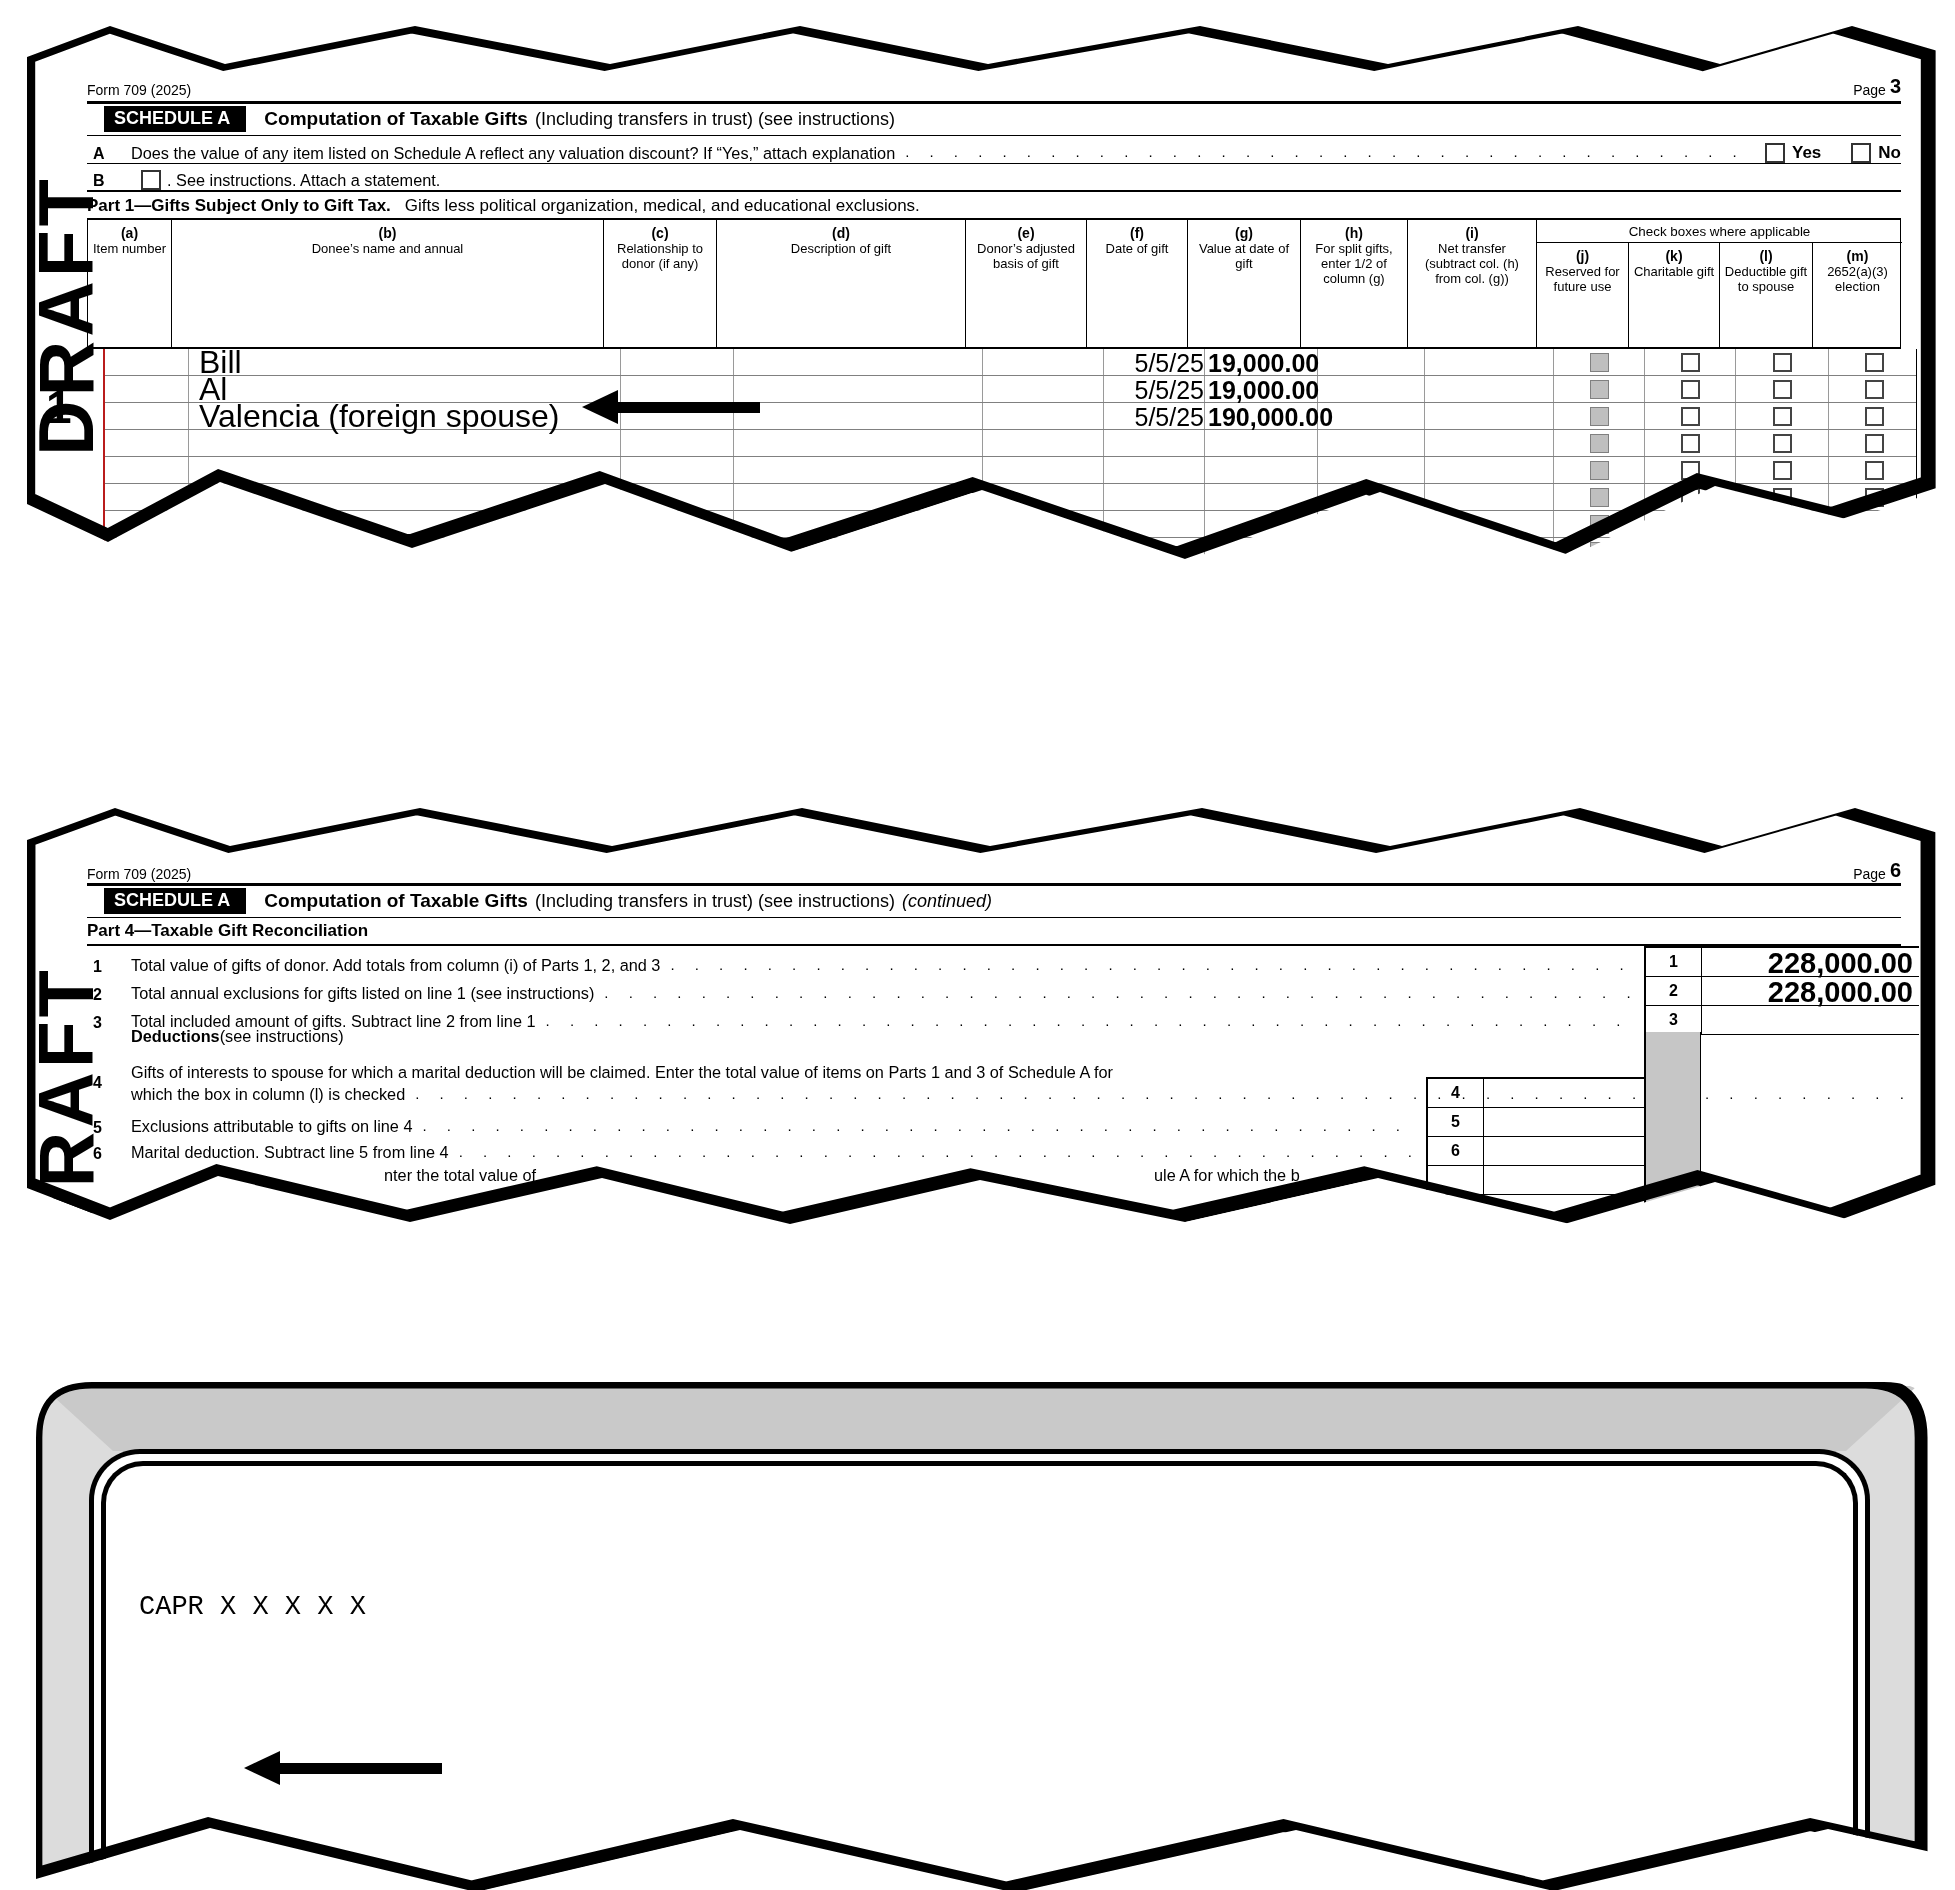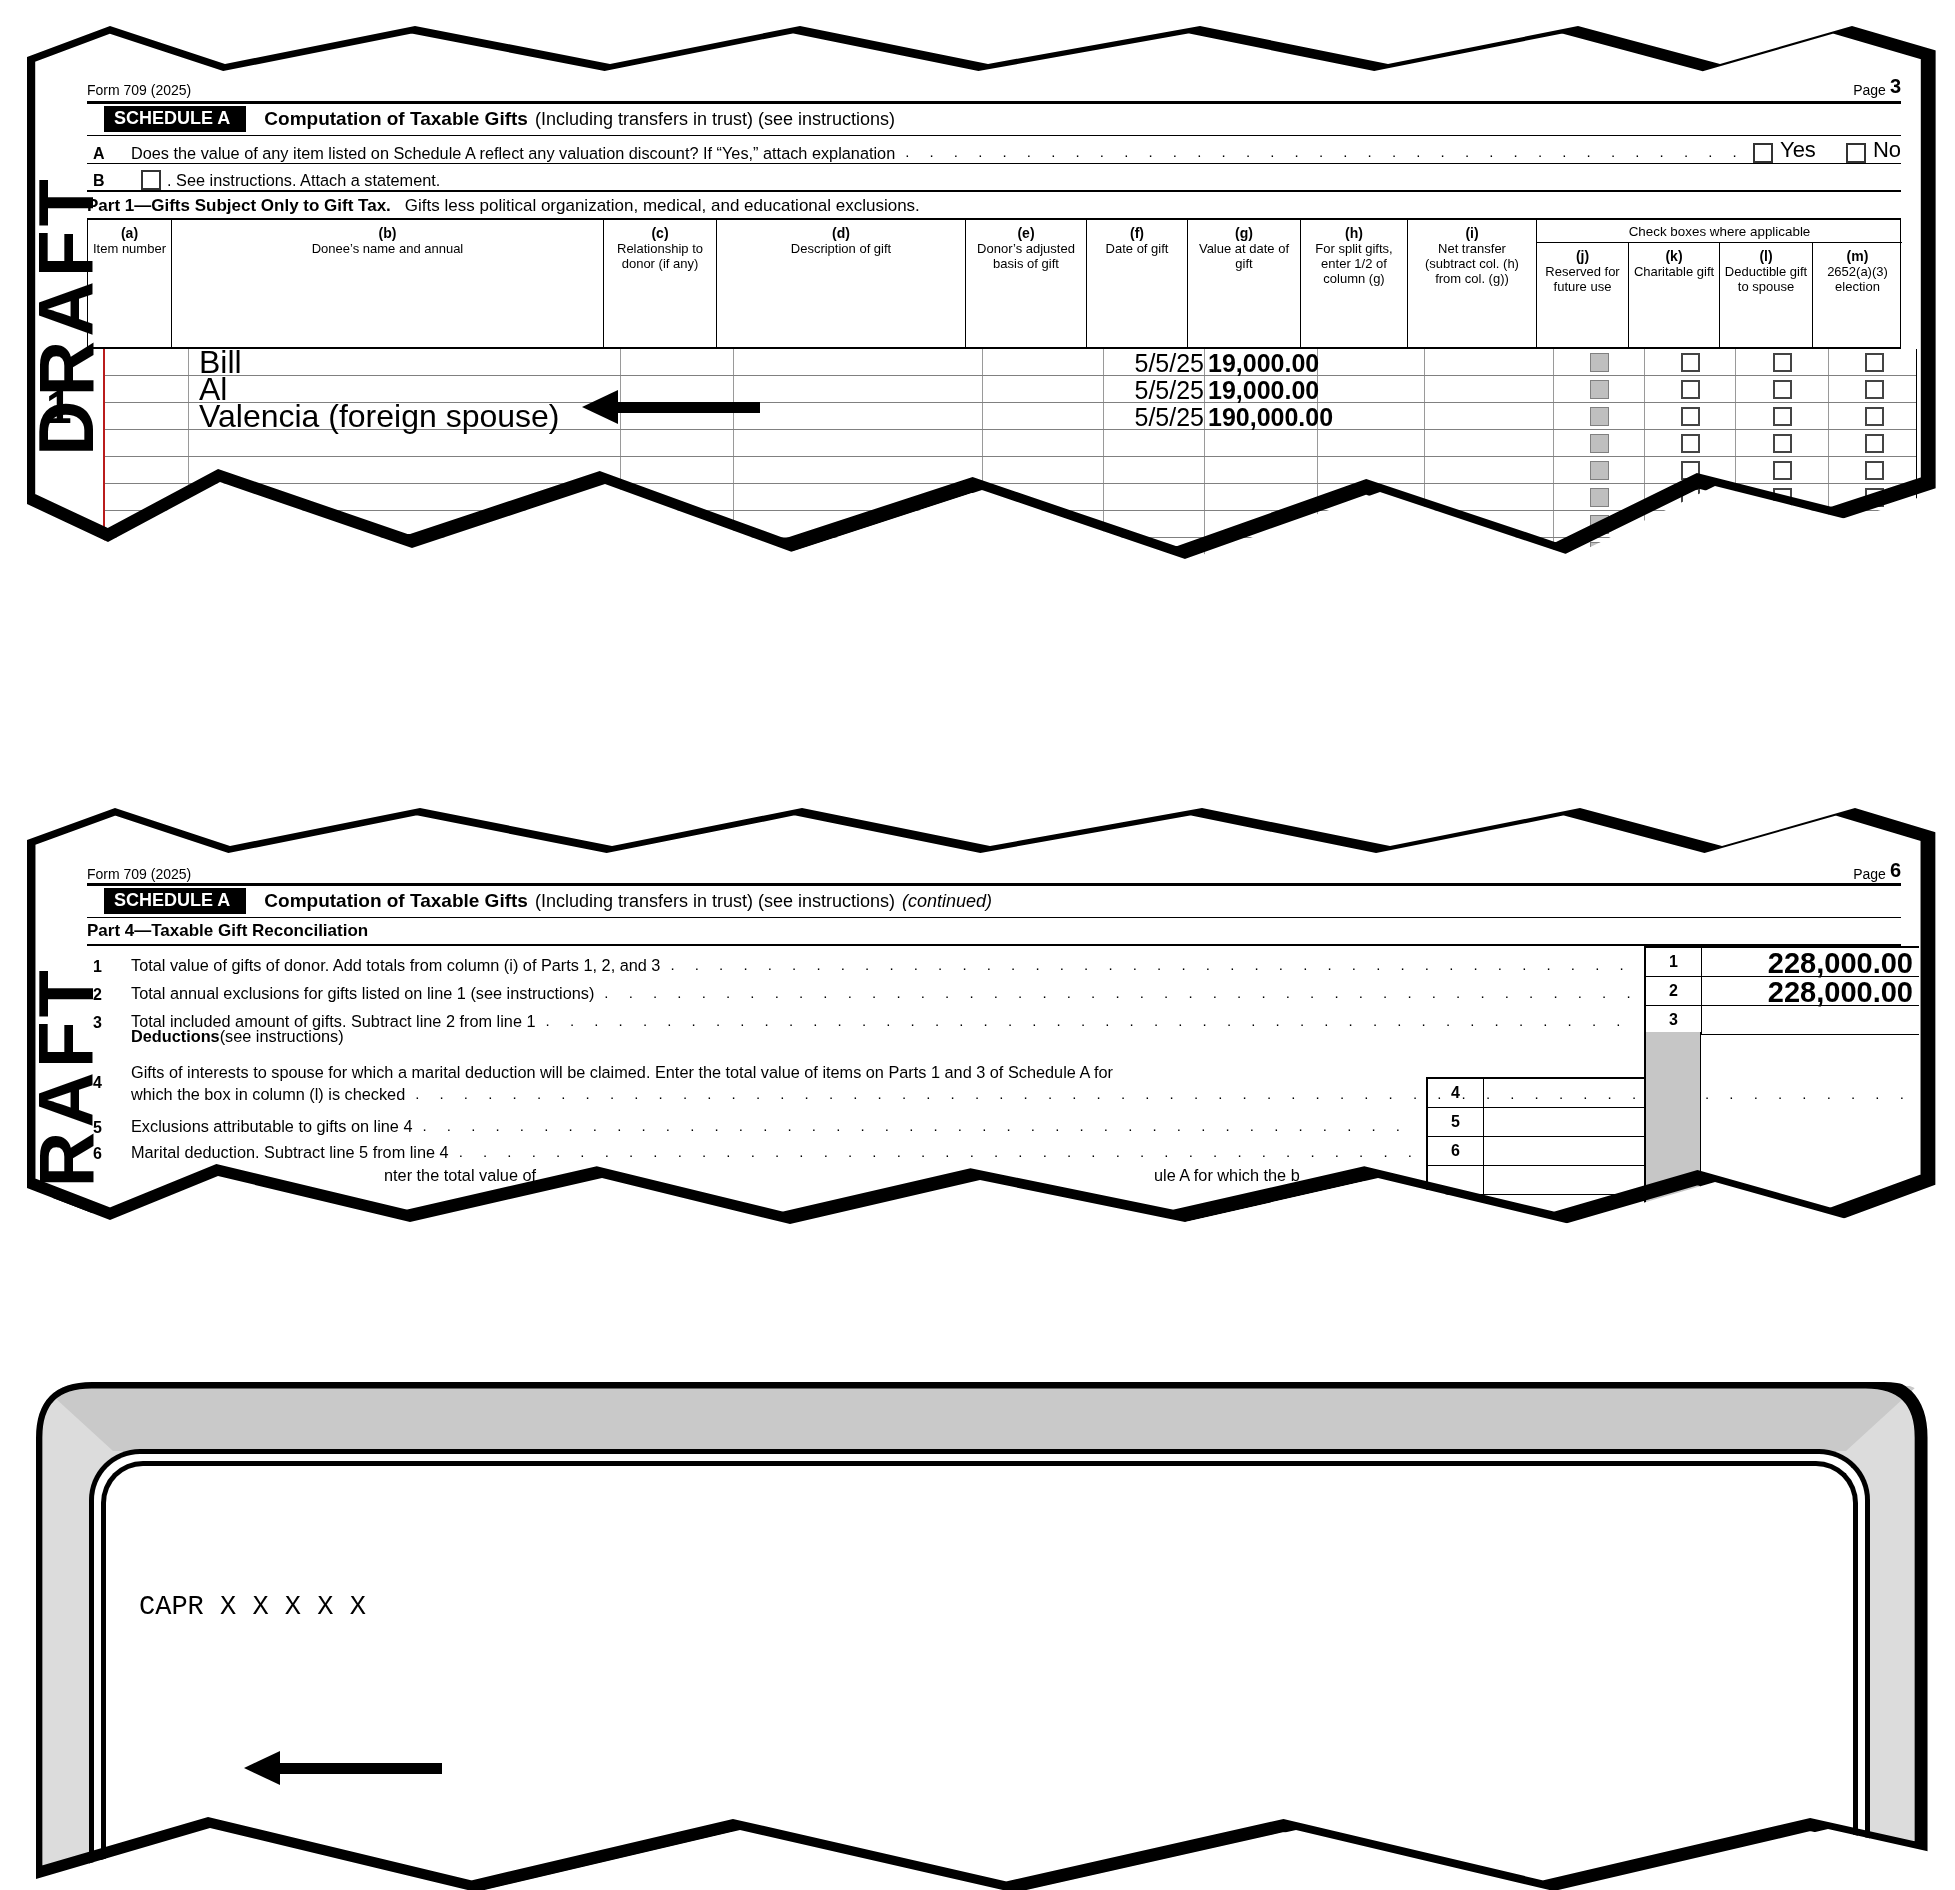--- a/index.html
+++ b/index.html
@@ -28,21 +28,21 @@
             border-top:3px solid #000;border-bottom:1px solid #000;padding:2px 0 3px 17px;}
   .badge{background:#000;color:#fff;font-weight:bold;font-size:18px;padding:2px 16px 3px 10px;margin-right:18px;}
   .schedtitle{font-weight:bold;font-size:19px;}
   .schedsub{font-size:18px;margin-left:7px;}
   .ital{font-style:italic;}
   .fline{display:flex;align-items:flex-end;position:absolute;}
   .lnum{width:44px;flex:none;font-weight:bold;font-size:16px;padding-left:6px;box-sizing:border-box;}
   .ltext{font-size:16.3px;white-space:nowrap;}
   .dots{flex:1;overflow:hidden;white-space:nowrap;font-size:15px;word-spacing:16px;margin:0 8px 3px 10px;}
   .bx{display:inline-block;width:20px;height:20px;border:2px solid #333;background:#fff;box-sizing:border-box;}
-  .cblabel{font-size:22px;margin:0 0 0 7px;}
+  .cblabel{font-size:17px;margin:0 0 0 7px;font-weight:bold;}
 
   
   .tgrid{display:grid;grid-template-columns:83px 432px 113px 249px 121px 101px 113px 107px 129px 91px 91px 93px 91px;}
   .t-head{position:absolute;left:0;width:1814px;border-top:2px solid #000;border-bottom:2px solid #000;
           border-left:1px solid #000;border-right:1px solid #000;box-sizing:border-box;height:131px;}
   .hc{border-left:1px solid #000;display:flex;flex-direction:column;align-items:center;text-align:center;
       padding-top:5px;box-sizing:border-box;overflow:hidden;}
   .hc:first-child{border-left:none;}
   .hk{font-weight:bold;font-size:14px;line-height:1.2;}
   .hl{font-size:13px;line-height:1.15;padding:0 3px;}

